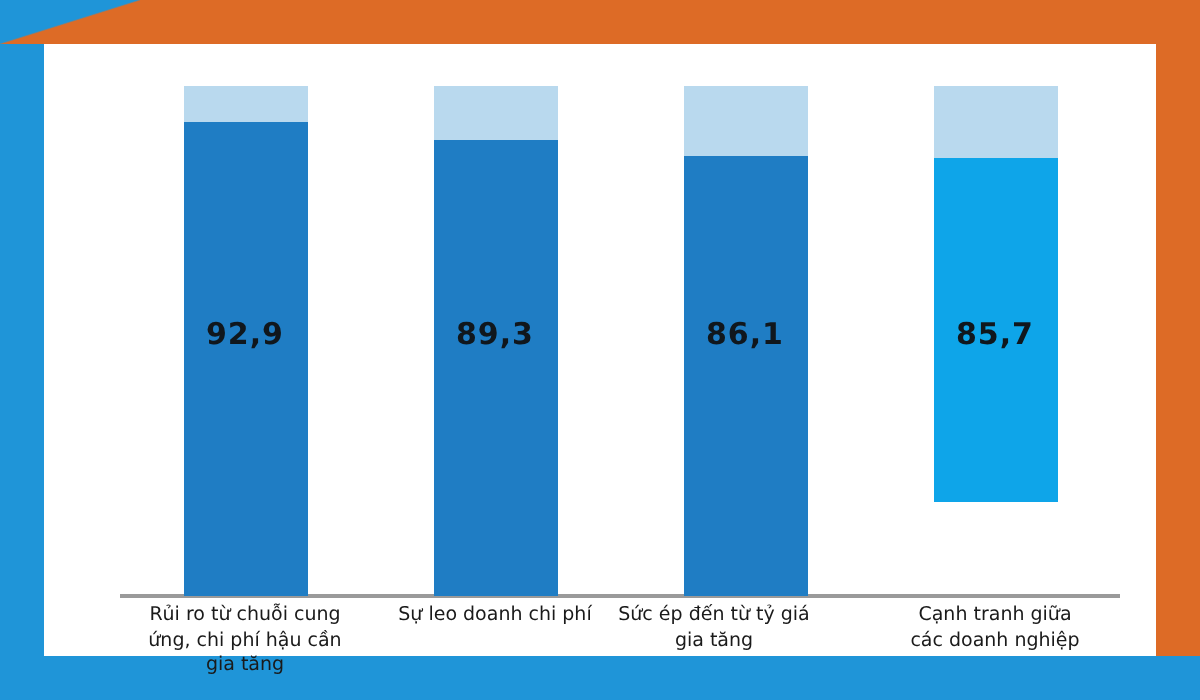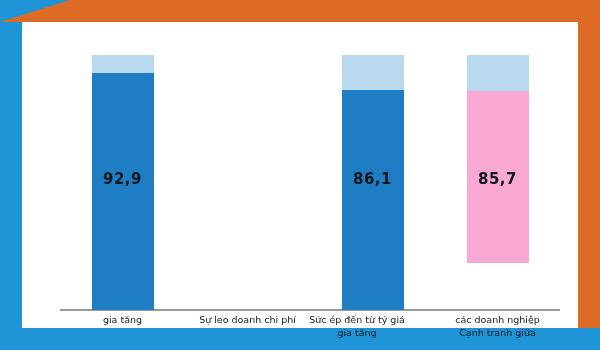--- a/index.html
+++ b/index.html
@@ -62,21 +62,21 @@
     position: absolute;
     left: 22px; top: 22px;
     width: 556px; height: 306px;
     background: #ffffff;
   }
 
   
   .chart-area {
     position: absolute;
     left: 22px; top: 22px;
-    width: 556px; height: 306px; margin-top: 12px;
+    width: 556px; height: 306px;
   }
 
   .plot {
     position: absolute;
     left: 0; top: 0;
     right: 0;
     height: 276px;
   }
 
   .axis-line {
@@ -166,49 +166,59 @@
       <div class="axis-line"></div>
       <div class="bars" id="bars">
           <div class="bar-group" style="left: 31.5px;">
             <div class="bar-stack" style="height: 255px;">
               <div class="bar-cap" style="height: 18px; background: rgb(185, 217, 238);"></div>
               <div class="bar-fill" style="height: 237px; background: rgb(31, 125, 196);">
                 <div class="bar-value" style="top: 97px; color: rgb(16, 23, 29);">92,9</div>
               </div>
             </div>
           </div>
+          <div class="bar-group" style="left: 156.5px;">
+            <div class="bar-stack" style="height: 255px;">
+              <div class="bar-cap" style="height: 27px; background: rgb(185, 217, 238);"></div>
+              <div class="bar-fill" style="height: 228px; background: rgb(31, 125, 196);">
+                <div class="bar-value" style="top: 88px; color: rgb(16, 23, 29);">89,3</div>
+              </div>
+            </div>
+          </div>
           <div class="bar-group" style="left: 281.5px;">
             <div class="bar-stack" style="height: 255px;">
               <div class="bar-cap" style="height: 35px; background: rgb(185, 217, 238);"></div>
               <div class="bar-fill" style="height: 220px; background: rgb(31, 125, 196);">
                 <div class="bar-value" style="top: 80px; color: rgb(16, 23, 29);">86,1</div>
               </div>
             </div>
           </div>
           <div class="bar-group" style="left: 406.5px;">
             <div class="bar-stack" style="height: 255px;">
               <div class="bar-cap" style="height: 36px; background: rgb(185, 217, 238);"></div>
-              <div class="bar-fill" style="height: 172px; background: #f9a8d4;">
+              <div class="bar-fill" style="height: 172px; background: #0ea5e9;">
                 <div class="bar-value" style="top: 79px; color: rgb(16, 23, 29);">85,7</div>
               </div>
             </div>
           </div>
         </div>
     </div>
     <div class="cat-labels" id="catLabels">
         <div class="cat-label" style="left: -7.5px;">
+          <span>Rủi ro từ chuỗi cung</span>
+          <span>ứng, chi phí hậu cần</span>
           <span>gia tăng</span>
         </div>
         <div class="cat-label" style="left: 117.5px;">
           <span>Sự leo doanh chi phí</span>
         </div>
         <div class="cat-label" style="left: 227px;">
           <span>Sức ép đến từ tỷ giá</span>
           <span>gia tăng</span>
         </div>
         <div class="cat-label" style="left: 367.5px;">
+          <span>Cạnh tranh giữa</span>
           <span>các doanh nghiệp</span>
-          <span>Cạnh tranh giữa</span>
         </div>
       </div>
   </div>
 
 </div>
 
 </body></html>

